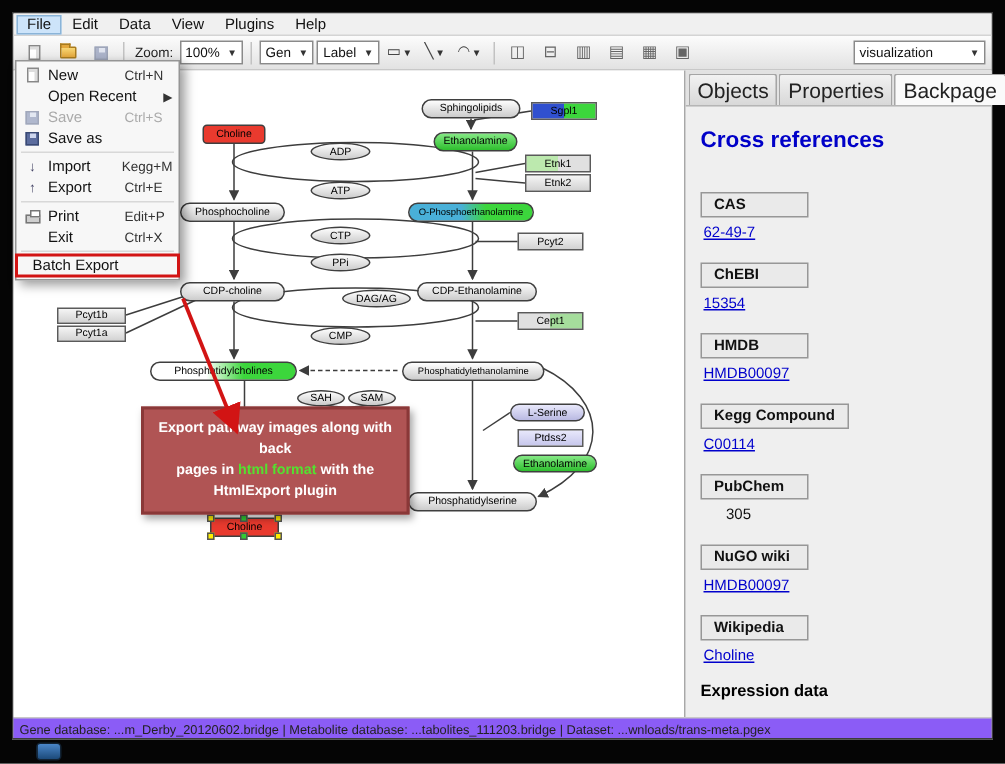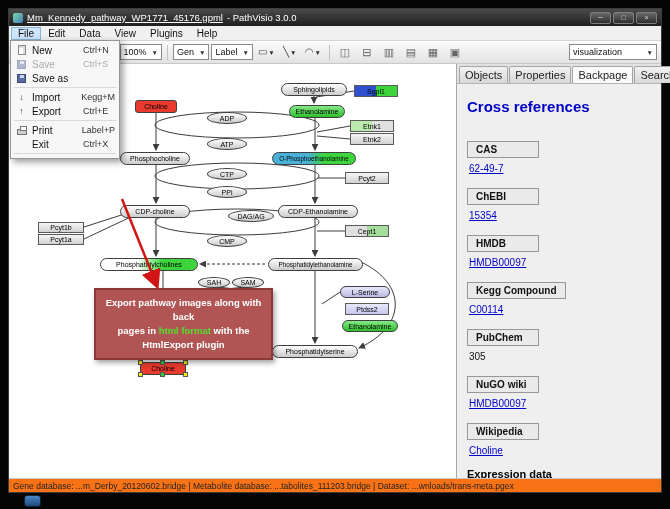--- a/index.html
+++ b/index.html
@@ -87,56 +87,46 @@
   .ic-floppy { width:9px; height:9px; background:#5b6c9e; border:1px solid #3a4a74; position:relative; }
   .ic-floppy::before { content:""; position:absolute; left:2px; top:0; width:4px; height:3px; background:#cdd6ee; }
   .ic-printer { width:10px; height:6px; background:#cfcfcf; border:1px solid #777; position:relative; margin-top:3px; }
   .ic-printer::before { content:""; position:absolute; left:2px; top:-4px; width:5px; height:3px; background:#fff; border:1px solid #777; }
   .ic-txt { font-size:9px; color:#446; line-height:1; }
   .dim { opacity:.45; }
 
   
   .sidepanel { flex:1; background:#efefef; display:flex; flex-direction:column; min-width:0; }
   .tabs { display:flex; padding:2px 2px 0; gap:1px; background:#e2e2e2; border-bottom:1px solid #b5b5b5; flex:0 0 auto; }
-  .tab { font-size:11px; padding:2px 5px; background:linear-gradient(#f2f2f2,#d8d8d8); border:1px solid #a5a5a5;
+  .tab { font-size:14px; padding:2px 5px; background:linear-gradient(#f2f2f2,#d8d8d8); border:1px solid #a5a5a5;
          border-bottom:none; border-radius:2px 2px 0 0; cursor:pointer; white-space:nowrap; color:#222; }
   .tab.active { background:#fafafa; font-weight:normal; }
   .panel-body { flex:1; padding:6px 10px; overflow:hidden; }
   .xref-heading { color:#0000c8; font-weight:bold; font-size:15px; margin:8px 0 24px; }
   .xref { margin-bottom:12px; }
   .xref-head { display:inline-block; background:#eaeaea; border:1px solid #979797; font-weight:bold; font-size:10px;
                padding:2px 8px; min-width:72px; color:#111; }
   .xref-link { display:block; margin:5px 0 0 2px; color:#0000cc; text-decoration:underline; font-size:10px; cursor:pointer; }
-  .xref-plain { display:block; margin:5px 0 0 2px; color:#111; font-size:10px; }
+  .xref-plain { display:block; margin:5px 0 0 17px; color:#111; font-size:10px; }
   .expression { font-weight:bold; font-size:11px; margin-top:4px; color:#000; }
 
-  .statusbar { height:14px; background:#f97316; border-top:1px solid #c8c8c8; font-size:8.5px; color:#222;
+  .statusbar { height:14px; background:#8b5cf6; border-top:1px solid #c8c8c8; font-size:8.5px; color:#222;
                display:flex; align-items:center; padding:0 4px; white-space:nowrap; overflow:hidden; flex:0 0 auto; }
 
   .annotation-layer { position:absolute; left:0; top:0; z-index:60; pointer-events:none; }
   .taskbar-fragment { position:absolute; left:24px; top:495px; width:17px; height:12px; border-radius:3px;
                       background:linear-gradient(#4a86c8,#1c4a7a); border:1px solid #123; }
 </style>
 </head>
 <body>
 
 <div class="screen">
 
   <div class="window">
 
-    <div class="titlebar">
-      <span class="app-icon"></span>
-      <span class="title-file">Mm_Kennedy_pathway_WP1771_45176.gpml</span>
-      <span class="title-app">- PathVisio 3.0.0</span>
-      <span class="win-buttons">
-        <span class="win-btn">─</span>
-        <span class="win-btn">□</span>
-        <span class="win-btn">×</span>
-      </span>
-    </div>
 
     <div class="menubar">
       <span class="menu-item active">File</span>
       <span class="menu-item">Edit</span>
       <span class="menu-item">Data</span>
       <span class="menu-item">View</span>
       <span class="menu-item">Plugins</span>
       <span class="menu-item">Help</span>
     </div>
 
@@ -335,20 +325,25 @@
   </div>
 
   <div class="filemenu">
     <div class="mi">
       <span class="mi-ic">
           <span class="ic-page"></span>
         </span>
       <span class="mi-label">New</span>
       <span class="mi-sc">Ctrl+N</span>
     </div>
+    <div class="mi">
+      <span class="mi-ic"></span>
+      <span class="mi-label">Open Recent</span>
+      <span class="mi-sub">▶</span>
+    </div>
     <div class="mi disabled">
       <span class="mi-ic">
           <span class="ic-floppy dim"></span>
         </span>
       <span class="mi-label">Save</span>
       <span class="mi-sc">Ctrl+S</span>
     </div>
     <div class="mi">
       <span class="mi-ic">
           <span class="ic-floppy"></span>
@@ -370,28 +365,33 @@
         </span>
       <span class="mi-label">Export</span>
       <span class="mi-sc">Ctrl+E</span>
     </div>
     <div class="msep"></div>
     <div class="mi">
       <span class="mi-ic">
           <span class="ic-printer"></span>
         </span>
       <span class="mi-label">Print</span>
-      <span class="mi-sc">Label+P</span>
+      <span class="mi-sc">Edit+P</span>
     </div>
     <div class="mi">
       <span class="mi-ic"></span>
       <span class="mi-label">Exit</span>
       <span class="mi-sc">Ctrl+X</span>
     </div>
     <div class="msep"></div>
+    <div class="mi batch">
+      <span class="mi-ic"></span>
+      <span class="mi-label">Batch Export</span>
+      <span class="mi-sc"></span>
+    </div>
   </div>
 
   <svg class="annotation-layer" width="670" height="509" viewBox="0 0 670 509">
     <defs>
       <marker id="red-arr" viewBox="0 0 10 10" refX="8" refY="5" markerWidth="8" markerHeight="8" orient="auto">
         <path d="M0,0 L10,5 L0,10 z" fill="#d21414"></path>
       </marker>
     </defs>
     <line x1="122" y1="199" x2="157" y2="286" stroke="#d21414" stroke-width="2.5" marker-end="url(#red-arr)"></line>
   </svg>

